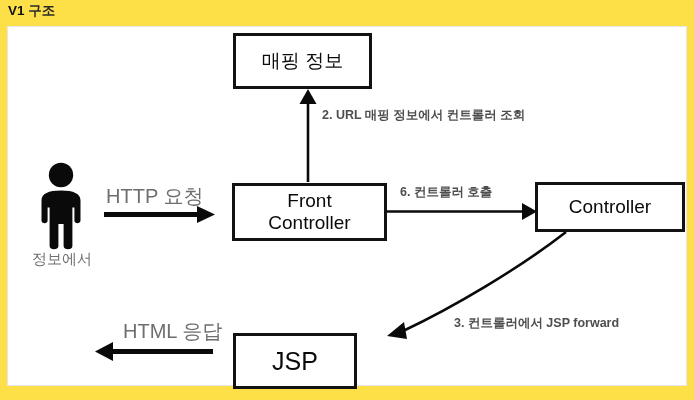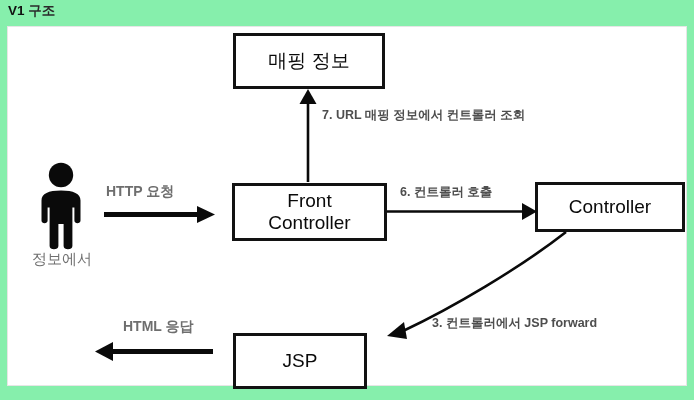--- a/index.html
+++ b/index.html
@@ -10,21 +10,21 @@
   body {
     font-family: "Liberation Sans", "DejaVu Sans", sans-serif;
     width: 694px;
     height: 400px;
     overflow: hidden;
   }
   #root {
     position: relative;
     width: 694px;
     height: 400px;
-    background: #86efac;
+    background: #fde047;
   }
   
   #title {
     position: absolute;
     left: 8px;
     top: 2px;
     font-size: 13.5px;
     font-weight: bold;
     color: #1b1b1b;
     letter-spacing: 0px;
@@ -52,36 +52,36 @@
     border: 3px solid #121212;
     background: #ffffff;
     display: flex;
     align-items: center;
     justify-content: center;
     text-align: center;
     color: #0a0a0a;
     line-height: 1.15;
   }
   #node-mapping {
-    left: 233px; top: 33px; width: 152px; height: 56px;
+    left: 233px; top: 33px; width: 139px; height: 56px;
     font-size: 19px;
     justify-content: center;
   }
   #node-front {
     left: 232px; top: 183px; width: 155px; height: 58px;
     font-size: 19px;
     justify-content: center;
   }
   #node-controller {
     left: 535px; top: 182px; width: 150px; height: 50px;
     font-size: 19px;
   }
   #node-jsp {
-    left: 233px; top: 333px; width: 134px; height: 56px;
-    font-size: 19px;
+    left: 233px; top: 333px; width: 124px; height: 56px;
+    font-size: 25px;
   }
   .node-label { white-space: pre-line; }
 
   
   #client {
     position: absolute;
     left: 30px;
     top: 162px;
     width: 62px;
     height: 88px;
@@ -95,33 +95,32 @@
     font-size: 15px;
     color: #6f6f6f;
     white-space: nowrap;
   }
 
   
   .edge-label {
     position: absolute;
     white-space: nowrap;
     color: #6e6e6e;
-    font-size: 14px;
-    font-weight: bold;
+    font-size: 20px;
   }
   .edge-label.strong {
     font-weight: bold;
     color: #4e4e4e;
     font-size: 12.5px;
   }
   #lbl-http   { left: 106px; top: 183px; }
   #lbl-html   { left: 123px; top: 318px; }
   #lbl-step1  { left: 322px; top: 107px; }
   #lbl-step2  { left: 400px; top: 184px; }
-  #lbl-step3  { left: 432px; top: 315px; }
+  #lbl-step3  { left: 454px; top: 315px; }
 
   
   #edges {
     position: absolute;
     left: 0; top: 0;
     width: 694px; height: 400px;
     pointer-events: none;
   }
 </style>
 </head>
@@ -199,18 +198,18 @@
       <polygon points="404,322 387,336 407,339" fill="#0a0a0a"></polygon>
     </g>
 
     <g>
       <line x1="213" y1="351.5" x2="113" y2="351.5" stroke="#0a0a0a" stroke-width="5"></line>
       <polygon points="113,342 95,351.5 113,361" fill="#0a0a0a"></polygon>
     </g>
   </svg>
 
   <div class="edge-label" id="lbl-http">HTTP 요청</div>
-  <div class="edge-label strong" id="lbl-step1">7. URL 매핑 정보에서 컨트롤러 조회</div>
+  <div class="edge-label strong" id="lbl-step1">2. URL 매핑 정보에서 컨트롤러 조회</div>
   <div class="edge-label strong" id="lbl-step2">6. 컨트롤러 호출</div>
   <div class="edge-label strong" id="lbl-step3">3. 컨트롤러에서 JSP forward</div>
   <div class="edge-label" id="lbl-html">HTML 응답</div>
 
 </div>
 
 </body></html>

